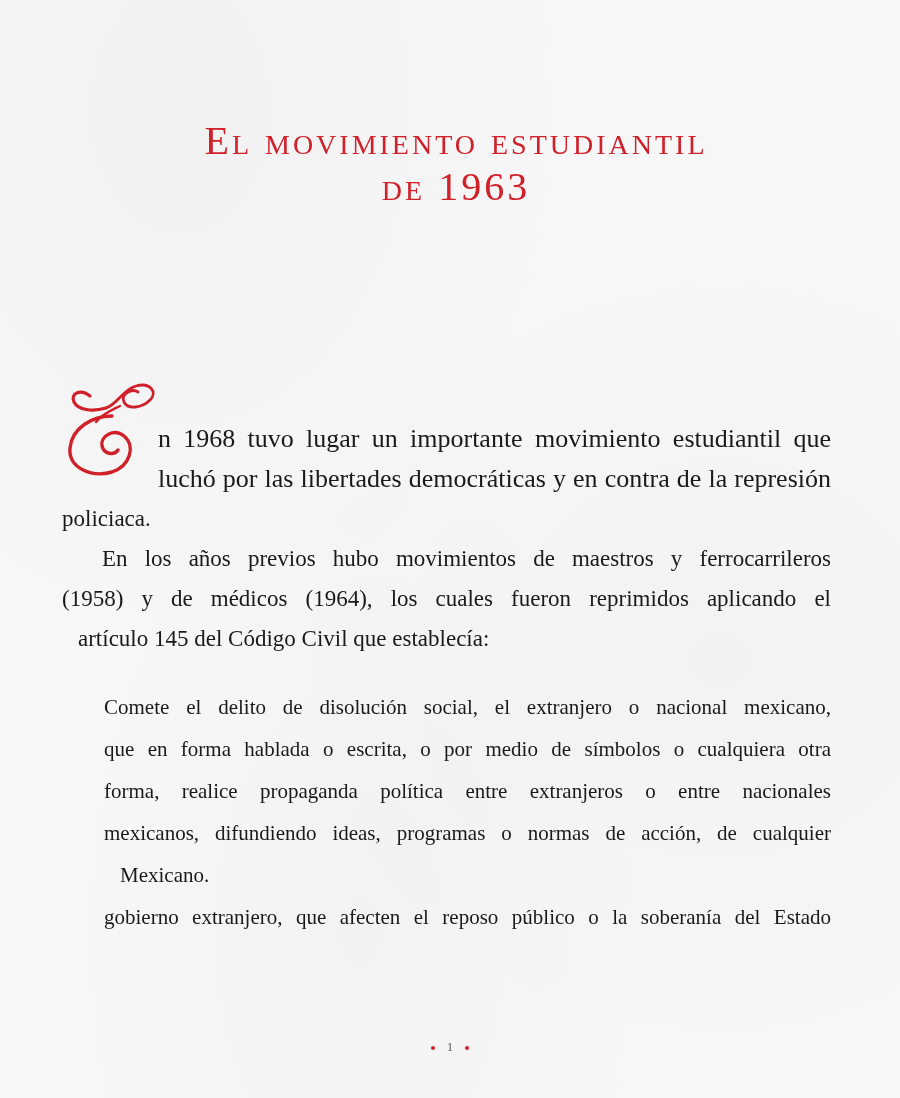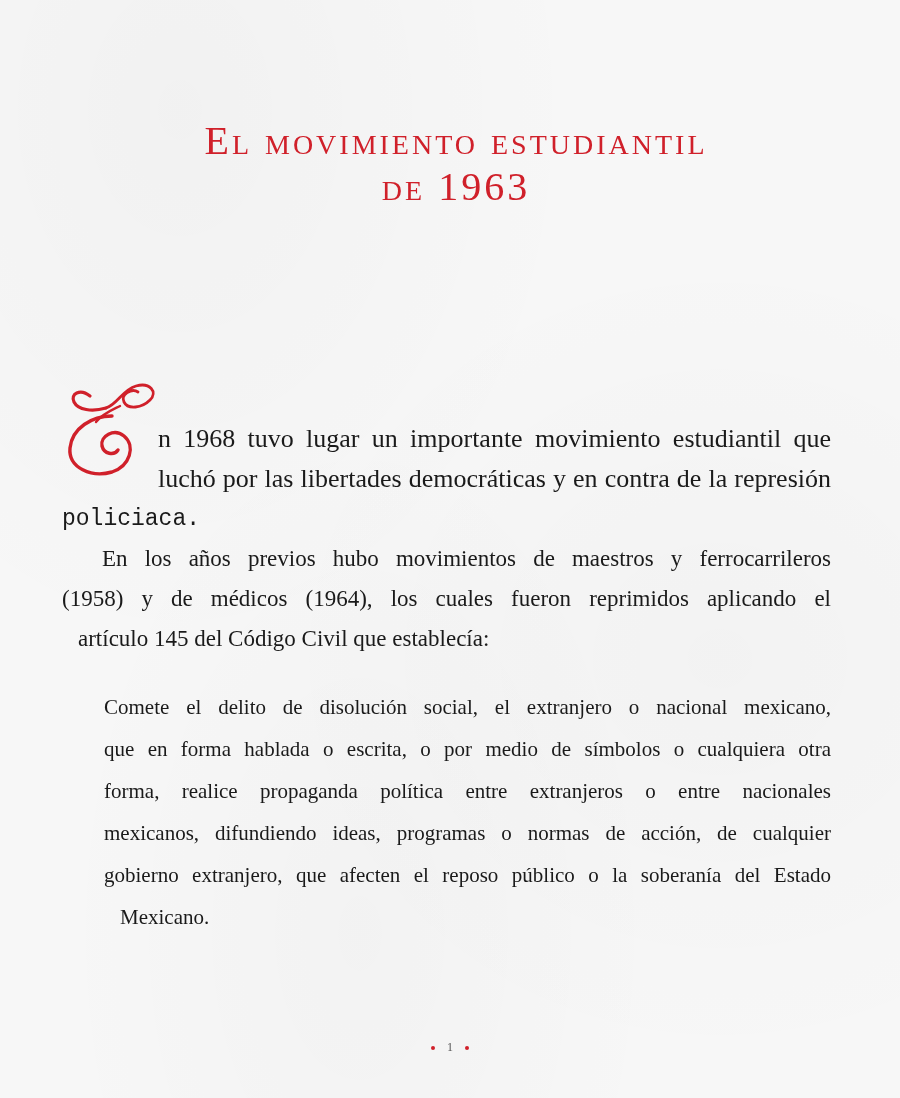--- a/index.html
+++ b/index.html
@@ -52,21 +52,20 @@
       text-align: justify;
       text-align-last: justify;
       white-space: nowrap;
     }
     .para1-tail {
       position: absolute;
       left: 62px;
       top: 499px;
       font-size: 23px;
       line-height: 40px;
-      font-family: Liberation Mono, monospace;
     }
 
     .para2 {
       position: absolute;
       left: 62px;
       top: 539px;
       width: 769px;
       font-size: 23px;
       line-height: 40px;
     }
@@ -140,21 +139,21 @@
     <span class="line indent">En los años previos hubo movimientos de maestros y ferrocarrileros</span>
     <span class="line">(1958) y de médicos (1964), los cuales fueron reprimidos aplicando el</span>
     <span class="line last">artículo 145 del Código Civil que establecía:</span>
   </div>
 
   <div class="quote">
     <span class="line">Comete el delito de disolución social, el extranjero o nacional mexicano,</span>
     <span class="line">que en forma hablada o escrita, o por medio de símbolos o cualquiera otra</span>
     <span class="line">forma, realice propaganda política entre extranjeros o entre nacionales</span>
     <span class="line">mexicanos, difundiendo ideas, programas o normas de acción, de cualquier</span>
+    <span class="line last">Mexicano.</span>
     <span class="line">gobierno extranjero, que afecten el reposo público o la soberanía del Estado</span>
-    <span class="line last">Mexicano.</span>
   </div>
 
   <div class="folio">
     <span class="dot"></span><span>1</span><span class="dot"></span>
   </div>
 
 </div>
 
 </body></html>

